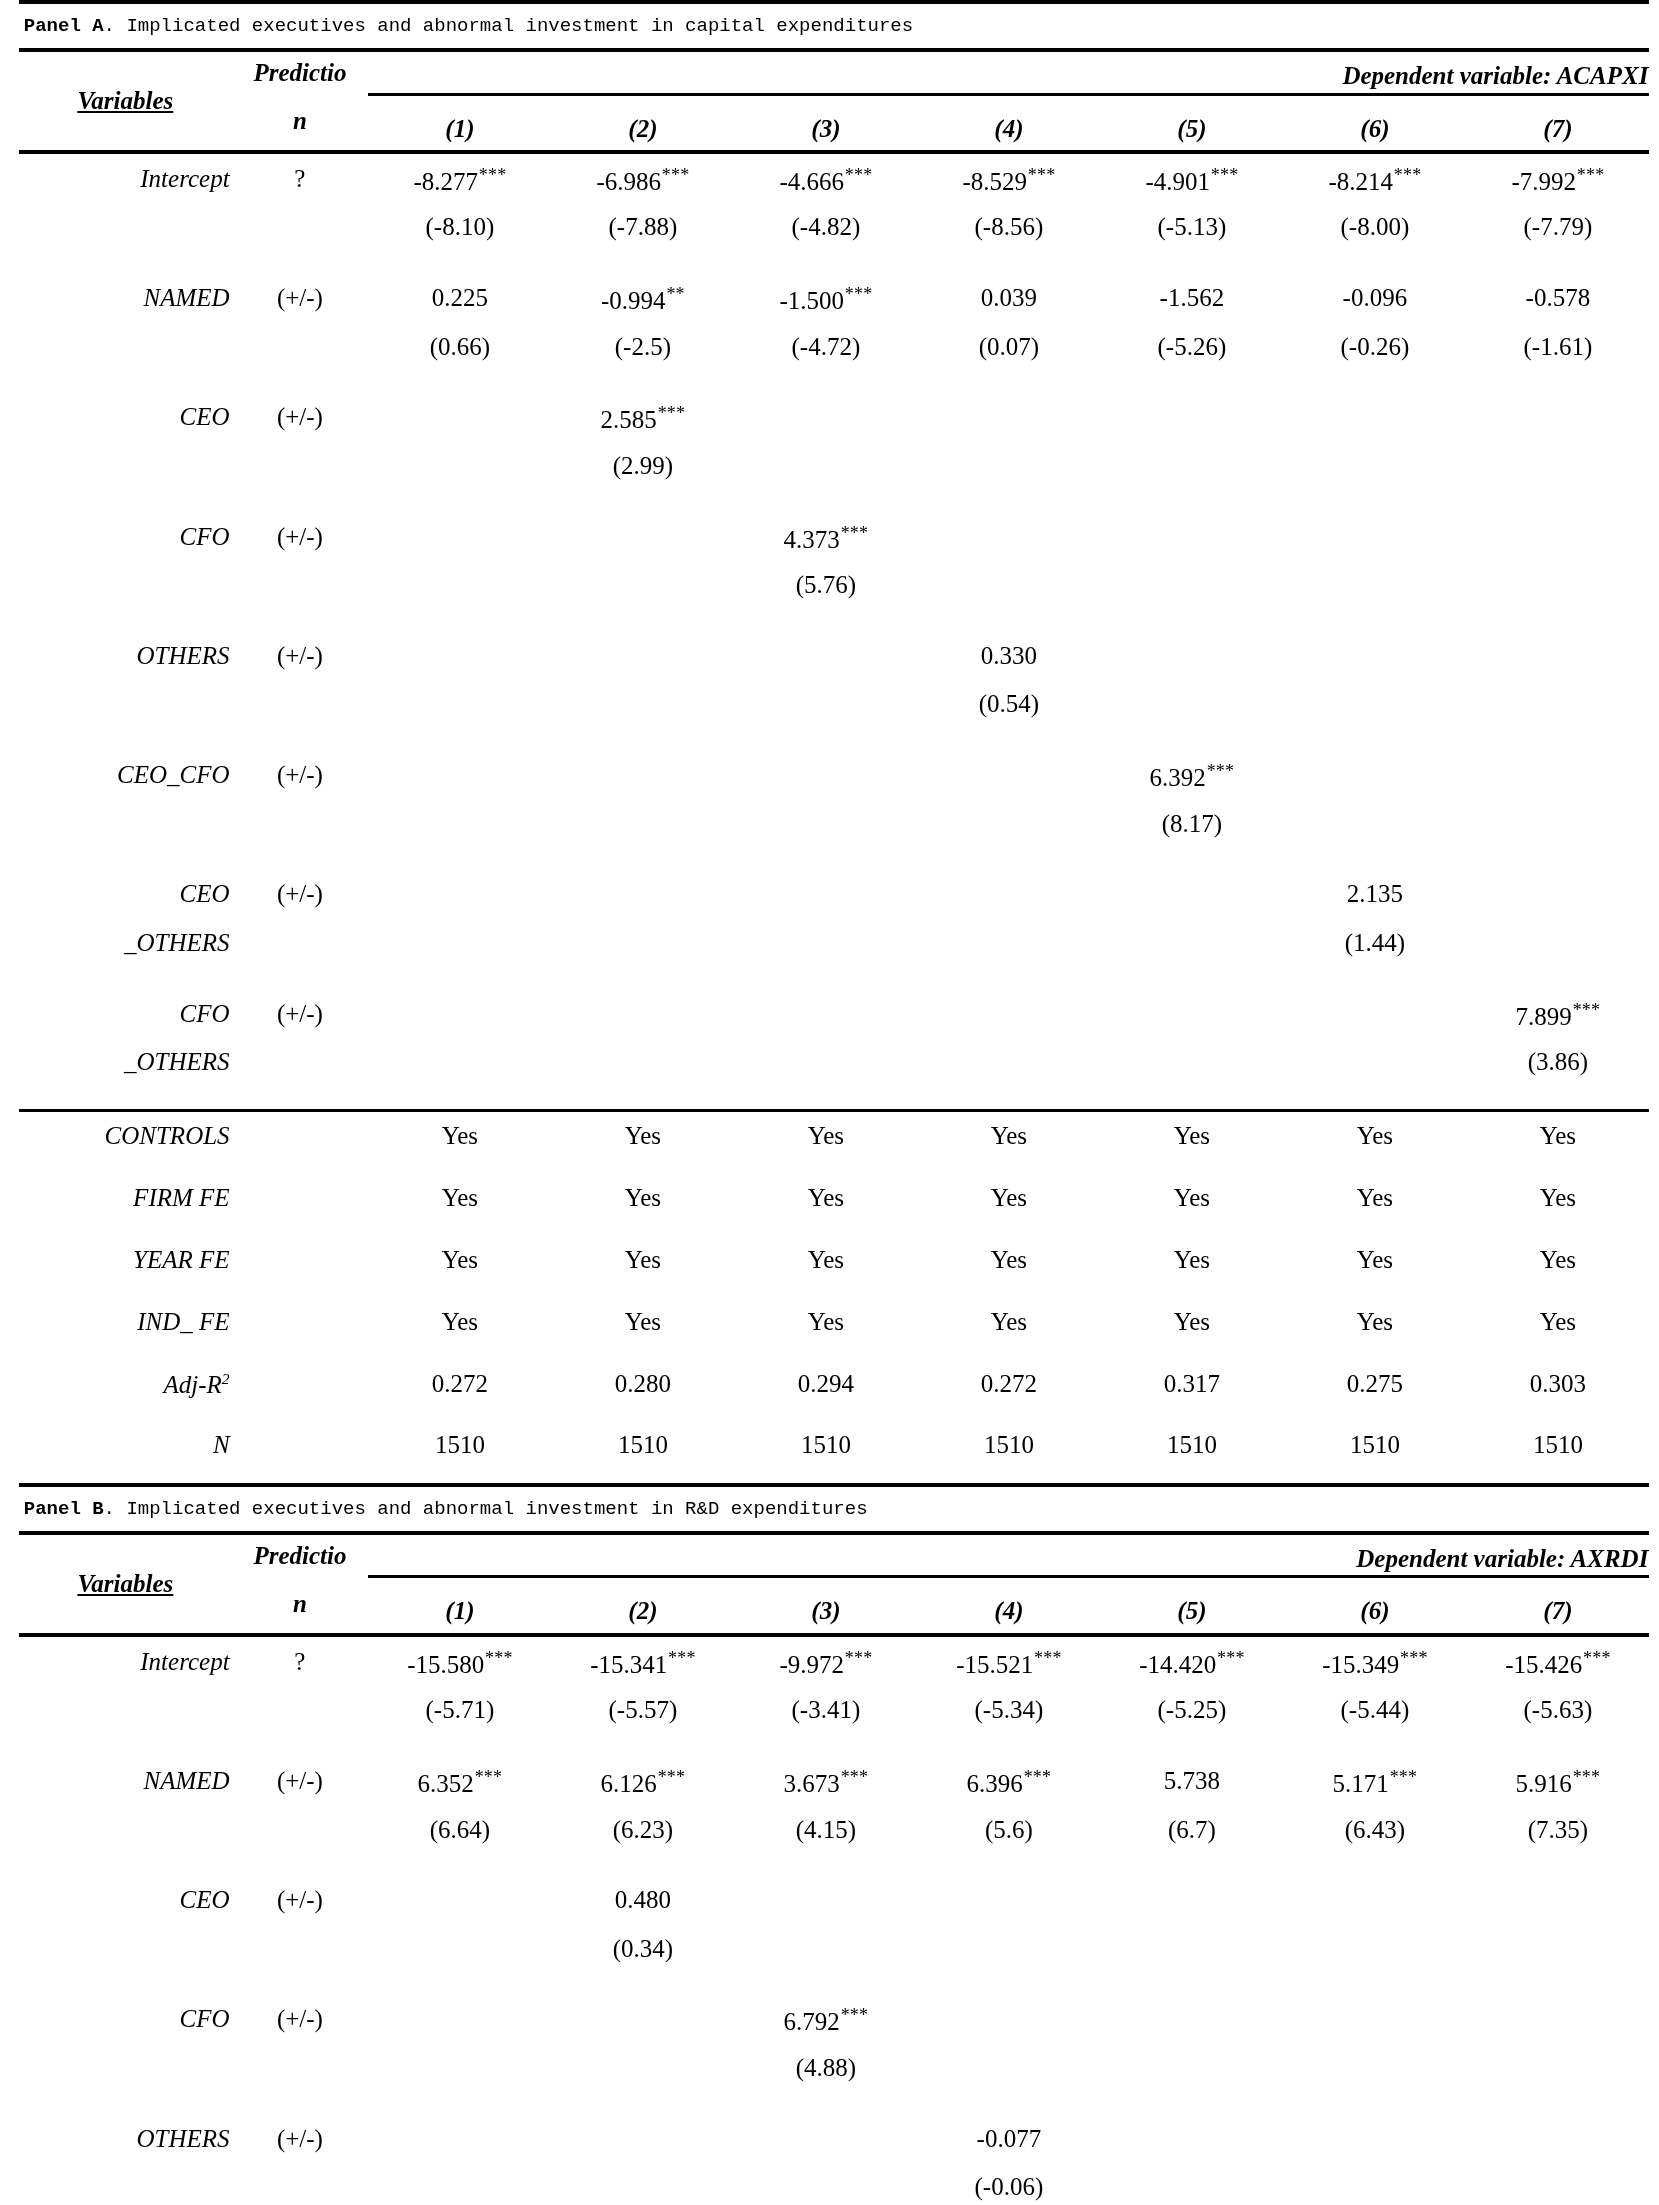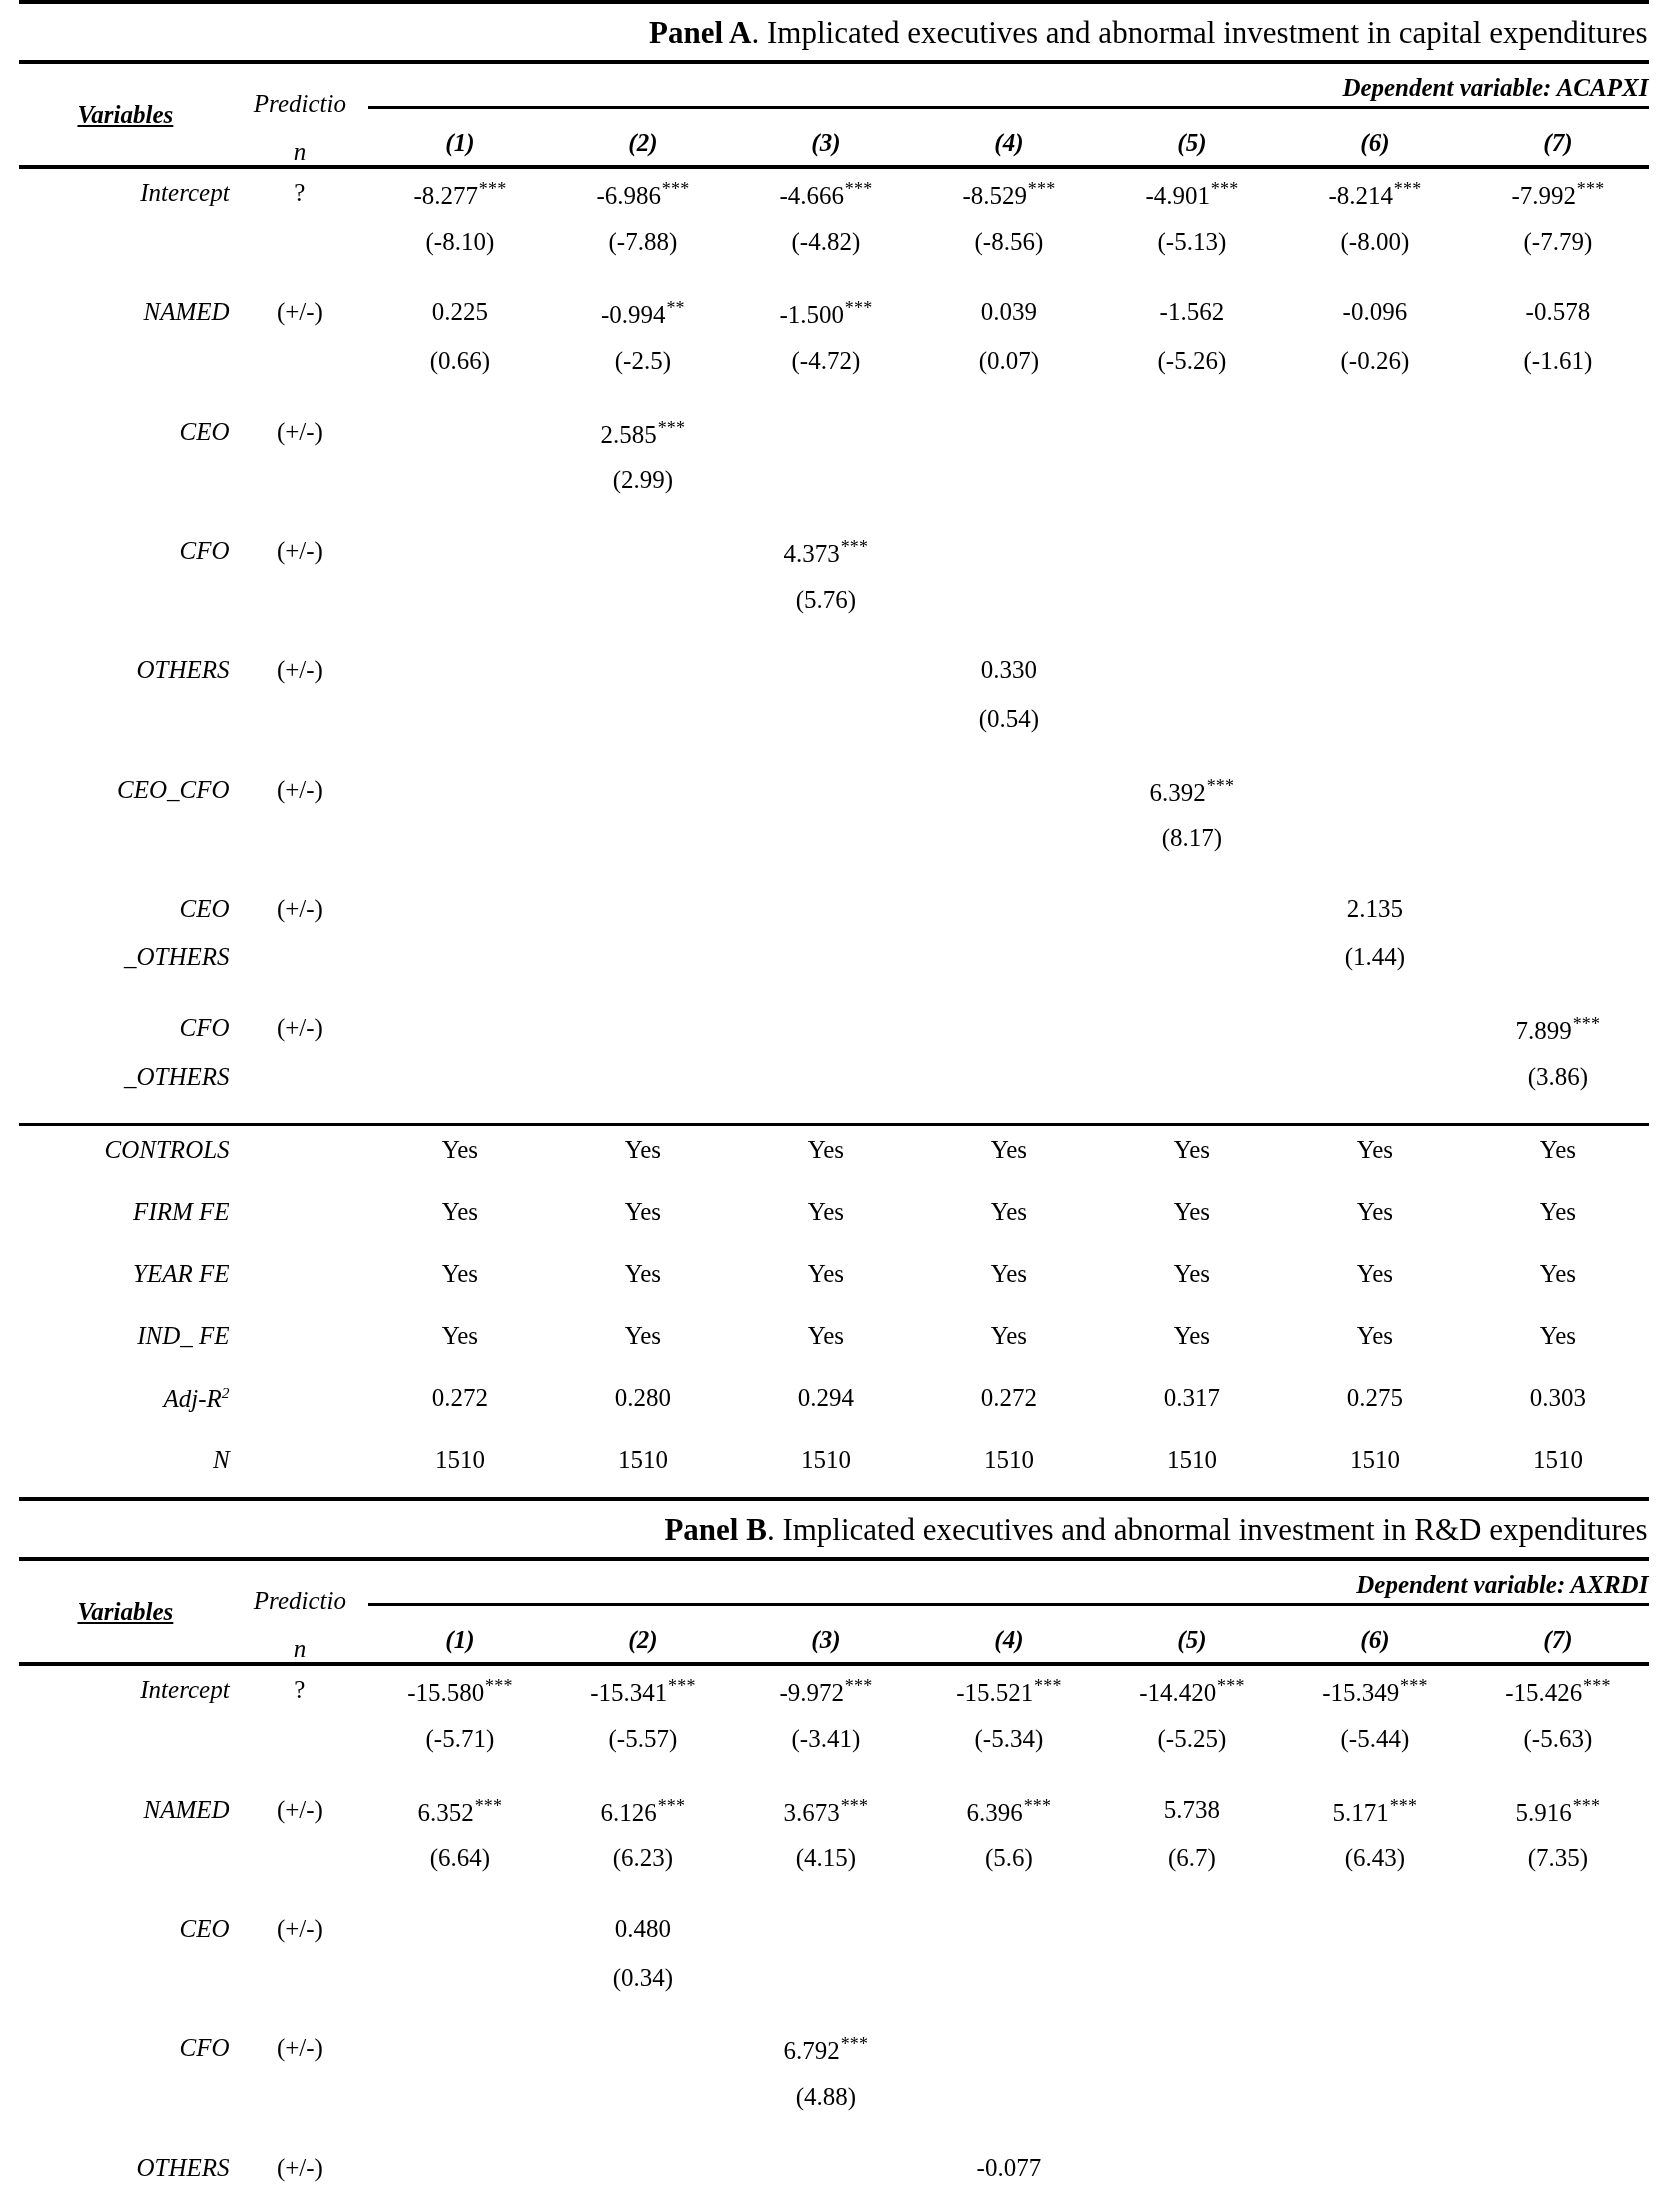--- a/index.html
+++ b/index.html
@@ -46,43 +46,44 @@
   tr.rule-mid > td {
     border-top: 3.1px solid #000;
     padding: 0;
     height: 0;
     font-size: 0;
     line-height: 0;
   }
 
   
   td.panel-title {
-    text-align: right;
+    text-align: left;
     padding: 13.2px 1.8px 11.5px 4.4px;
-    font-size: 31px;
+    font-size: 19px;
     font-style: normal;
     white-space: nowrap;
+    font-family: Liberation Mono, monospace;
   }
   td.panel-title .pt-bold { font-weight: bold; }
 
   
   td.hd-variables {
     font-style: italic;
     font-weight: bold;
     text-align: center;
     vertical-align: middle;
     padding: 0 2.6px;
     text-decoration: underline;
   }
   td.hd-pred {
     font-style: italic;
-    font-weight: normal;
+    font-weight: bold;
     text-align: center;
     vertical-align: top;
-    padding-top: 27px;
+    padding-top: 8px;
     line-height: 1.0;
   }
   td.hd-pred .pred-n {
     display: block;
     margin-top: 23px;
   }
   td.hd-dep {
     font-style: italic;
     font-weight: bold;
     text-align: right;

